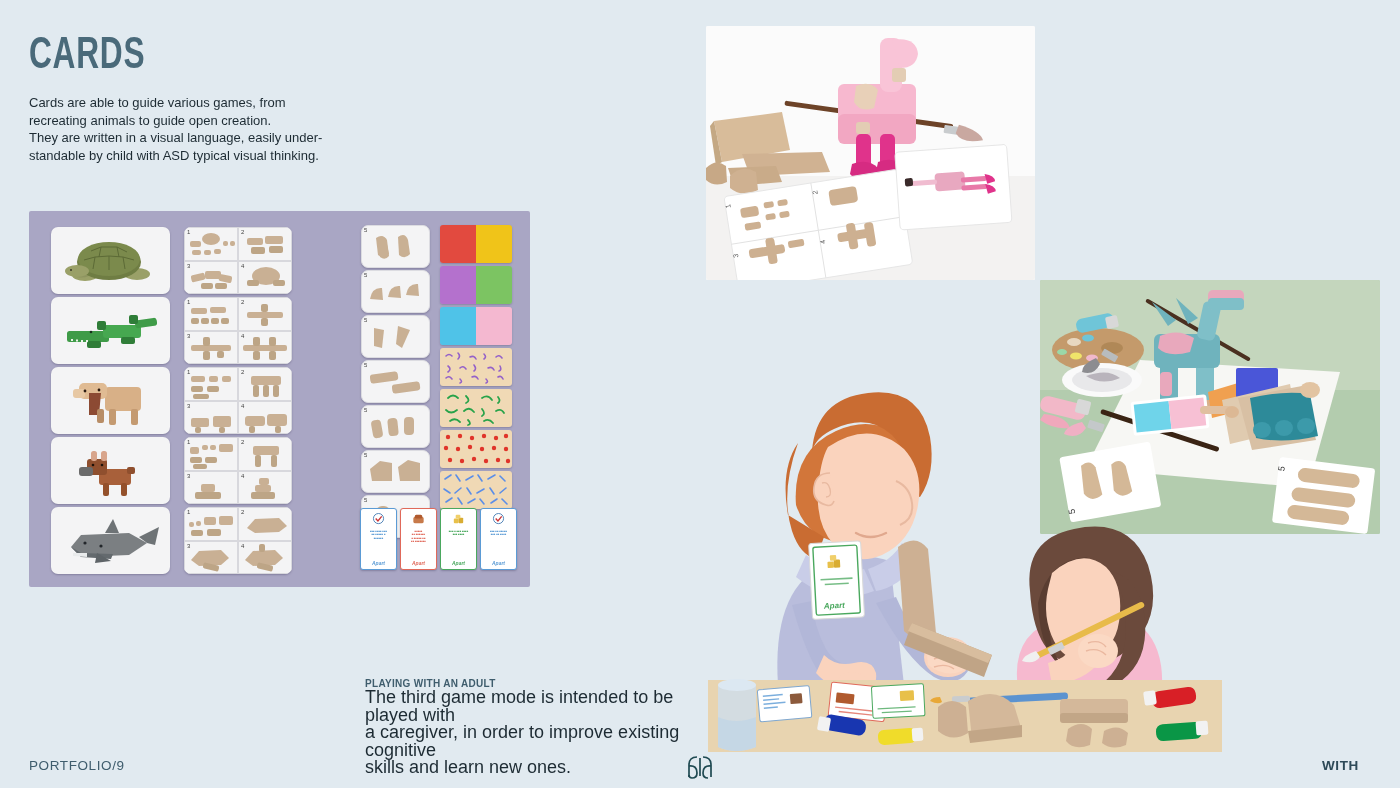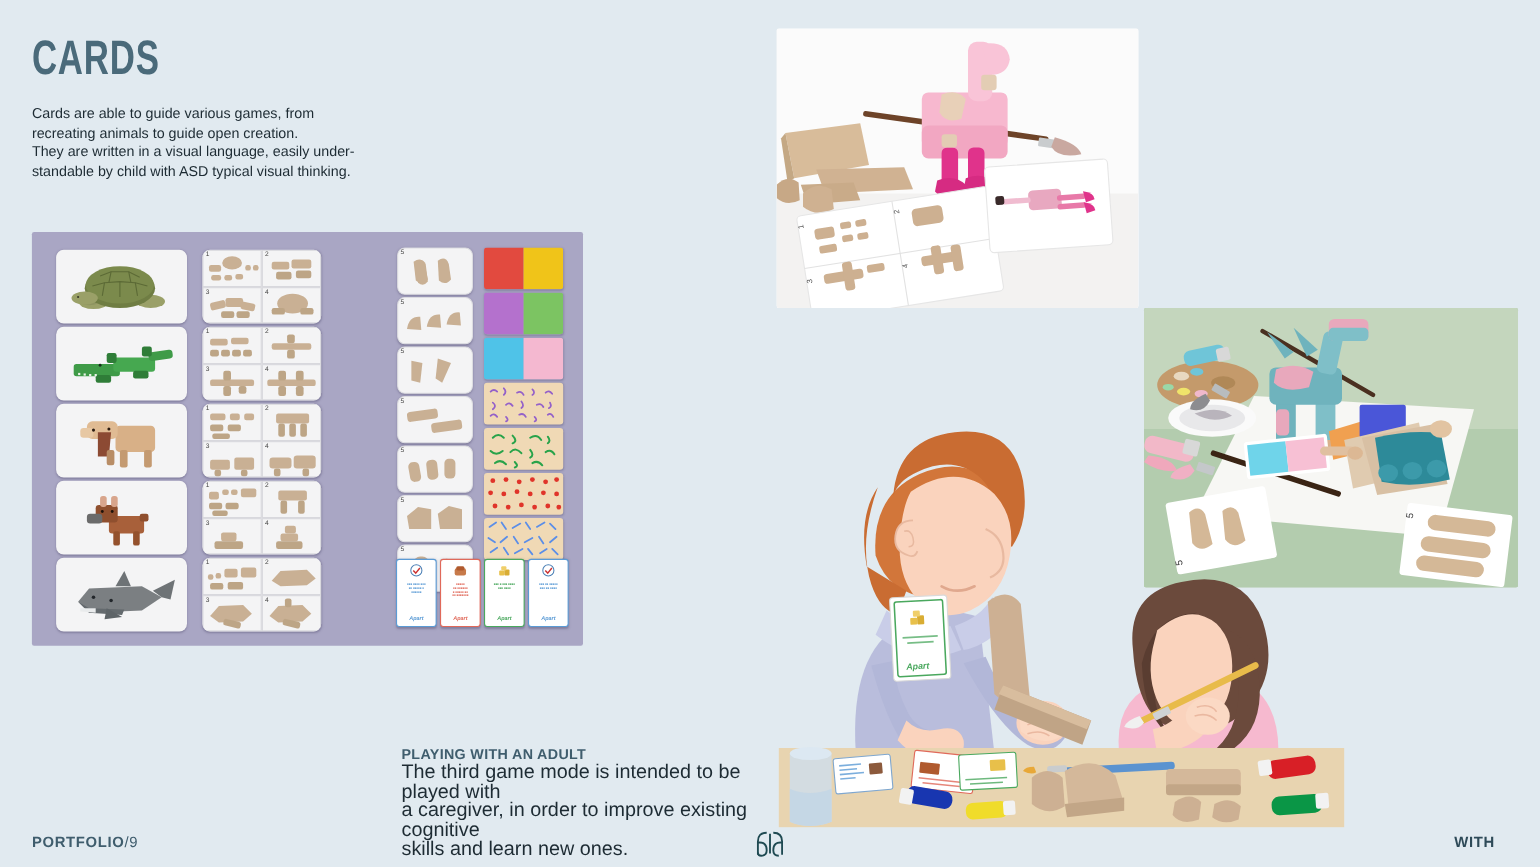--- a/index.html
+++ b/index.html
@@ -60,26 +60,26 @@
   .game-card .gt{font-size:2.6px;line-height:3.4px;text-align:center;margin-top:3px;width:30px;overflow:hidden;}
   .game-card .brand{position:absolute;bottom:3px;left:0;right:0;text-align:center;font-size:5px;font-style:italic;font-weight:700;}
 
   
   .photo{border-radius:2px;overflow:hidden;position:relative;}
   #photo-flamingo{left:706px;top:26px;width:329px;height:254px;background:#fbfbfb;}
   #photo-horse{left:1040px;top:26px;width:340px;height:254px;background:#b9cfb4;}
 
   
   #caption{left:365px;top:678px;width:332px;}
-  #caption h3{margin:0;font-size:13px;letter-spacing:.3px;color:#3f5d6d;font-weight:700;}
+  #caption h3{margin:0;font-size:10px;letter-spacing:.3px;color:#3f5d6d;font-weight:700;}
   #caption p{margin:0;font-size:18px;line-height:17.6px;color:#1d2b33;white-space:pre-line;}
 
   
   #footer-left{left:29px;top:758px;font-size:13.5px;letter-spacing:.6px;color:#3f5d6d;}
-  #footer-left b{font-weight:700;}
+  #footer-left b{font-weight:400;}
   #footer-left span.num{font-weight:400;}
   #footer-right{left:1322px;top:758px;font-size:13.5px;font-weight:700;letter-spacing:.6px;color:#2e4a58;}
   #footer-logo{left:683px;top:753px;width:34px;height:28px;}
 
   
   #illustration{left:700px;top:355px;width:540px;height:400px;}
 </style>
 </head>
 <body>
 

